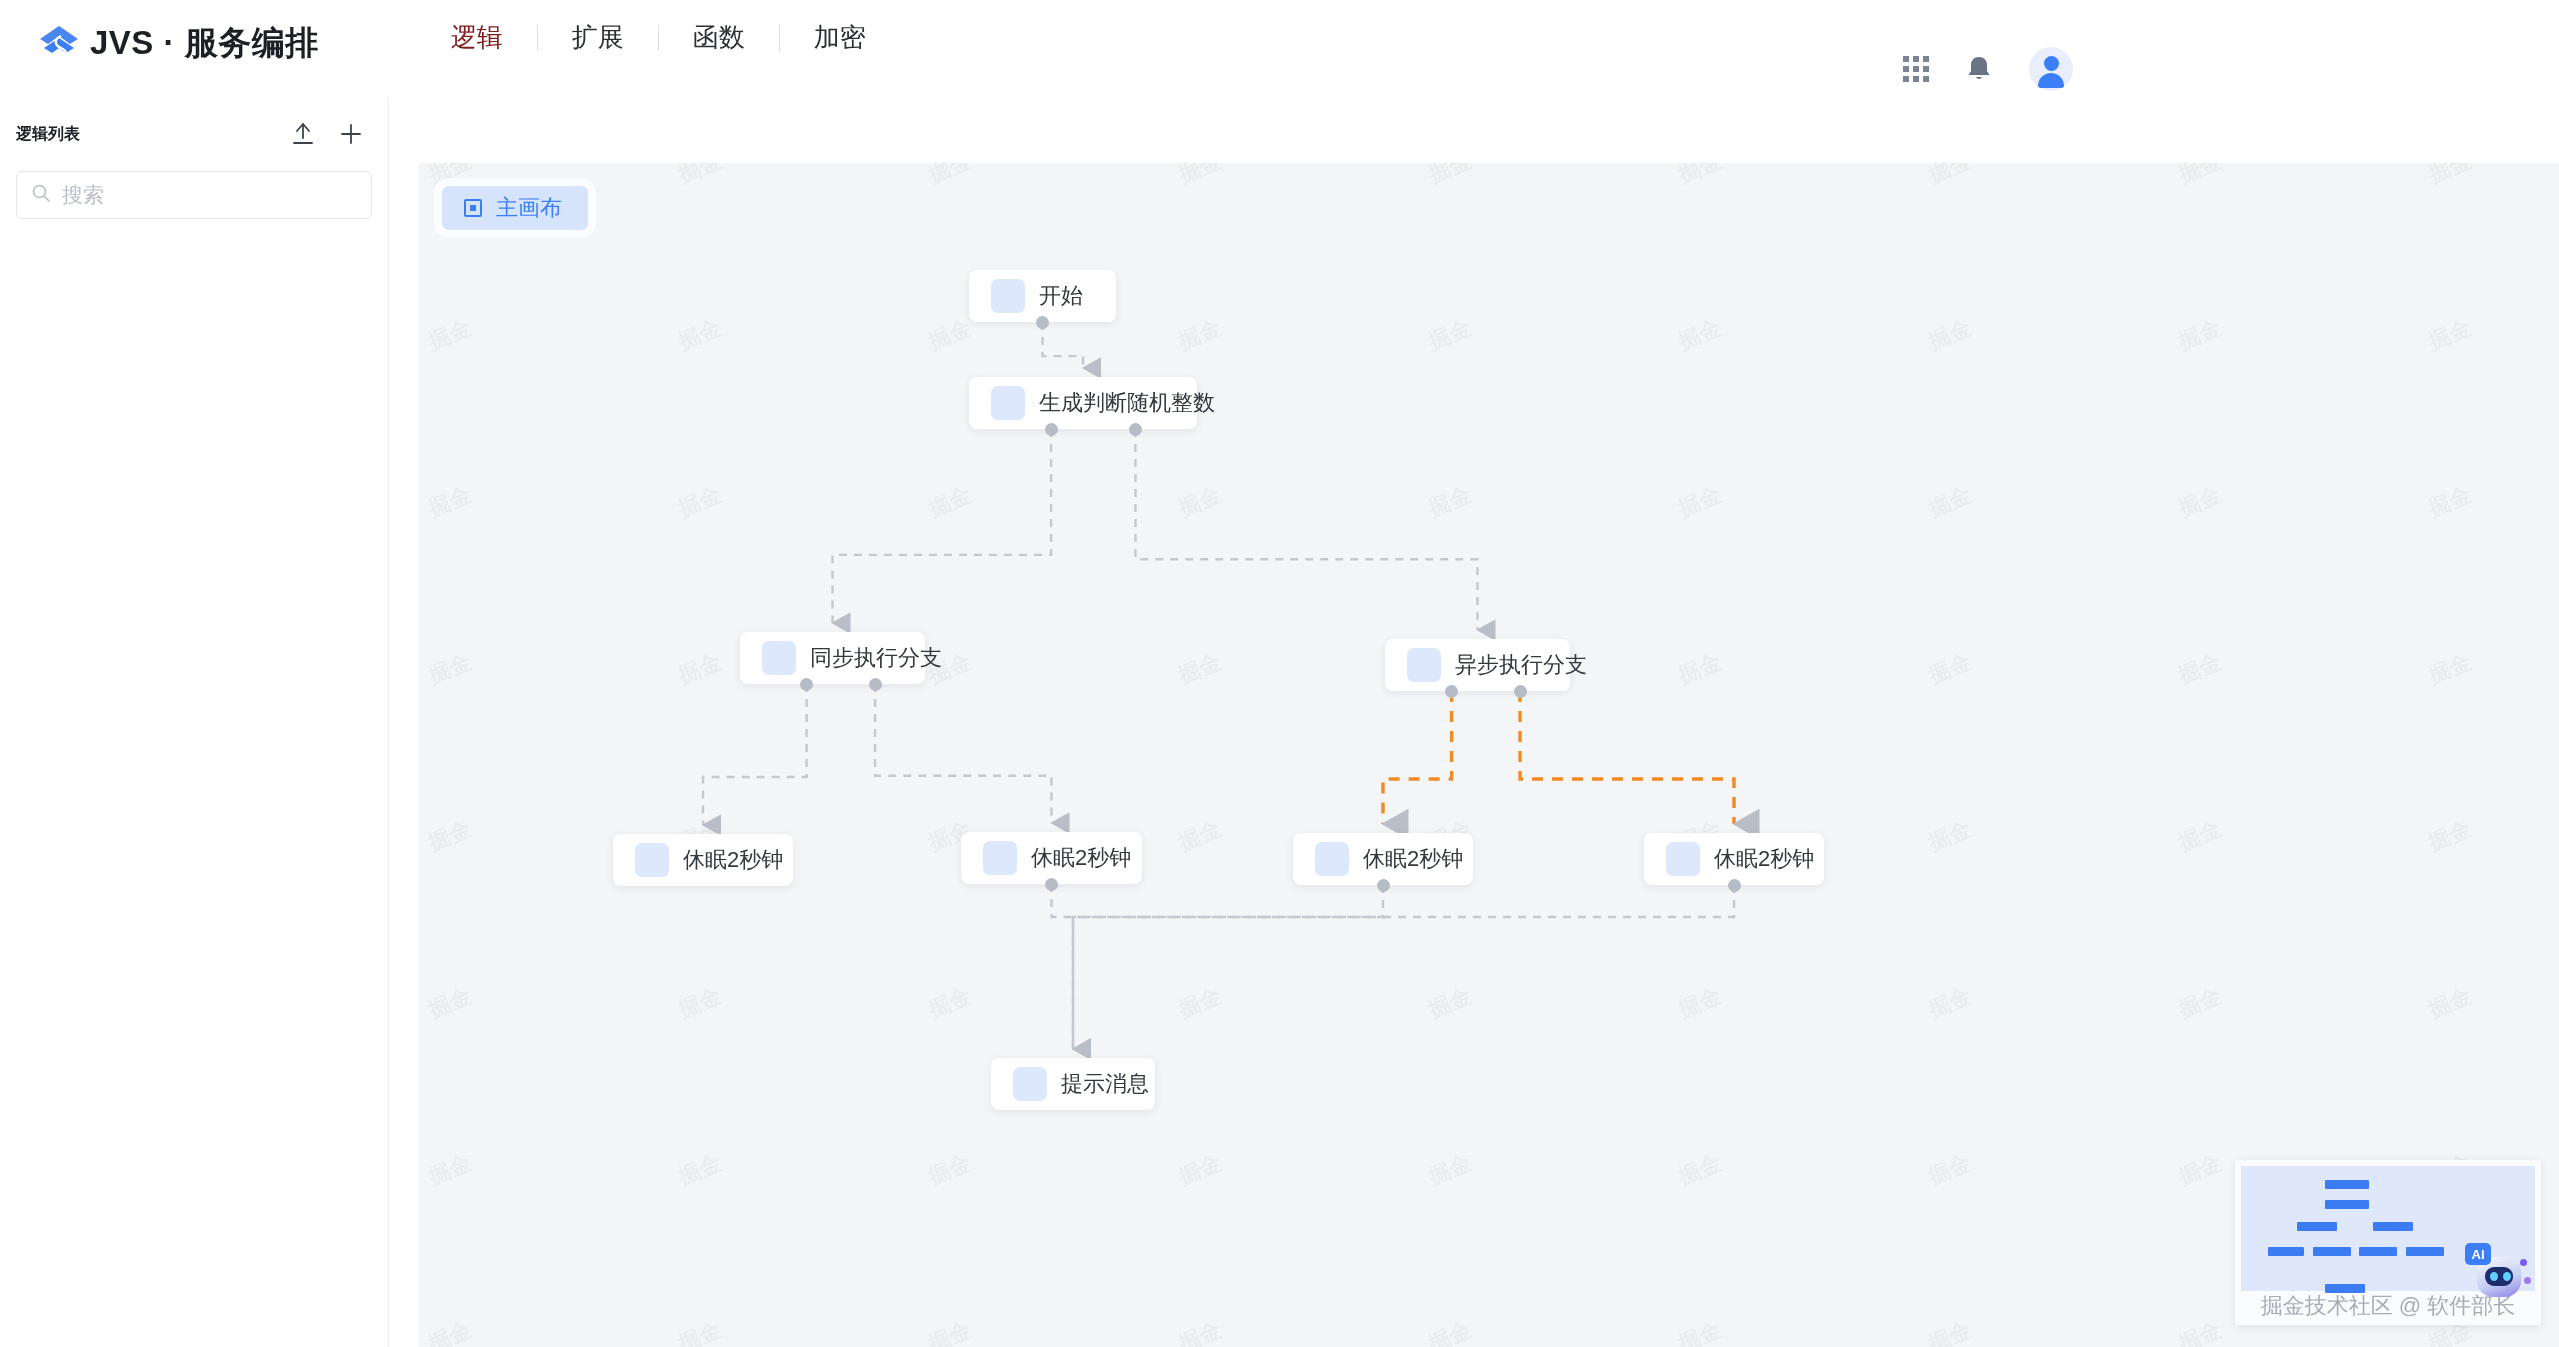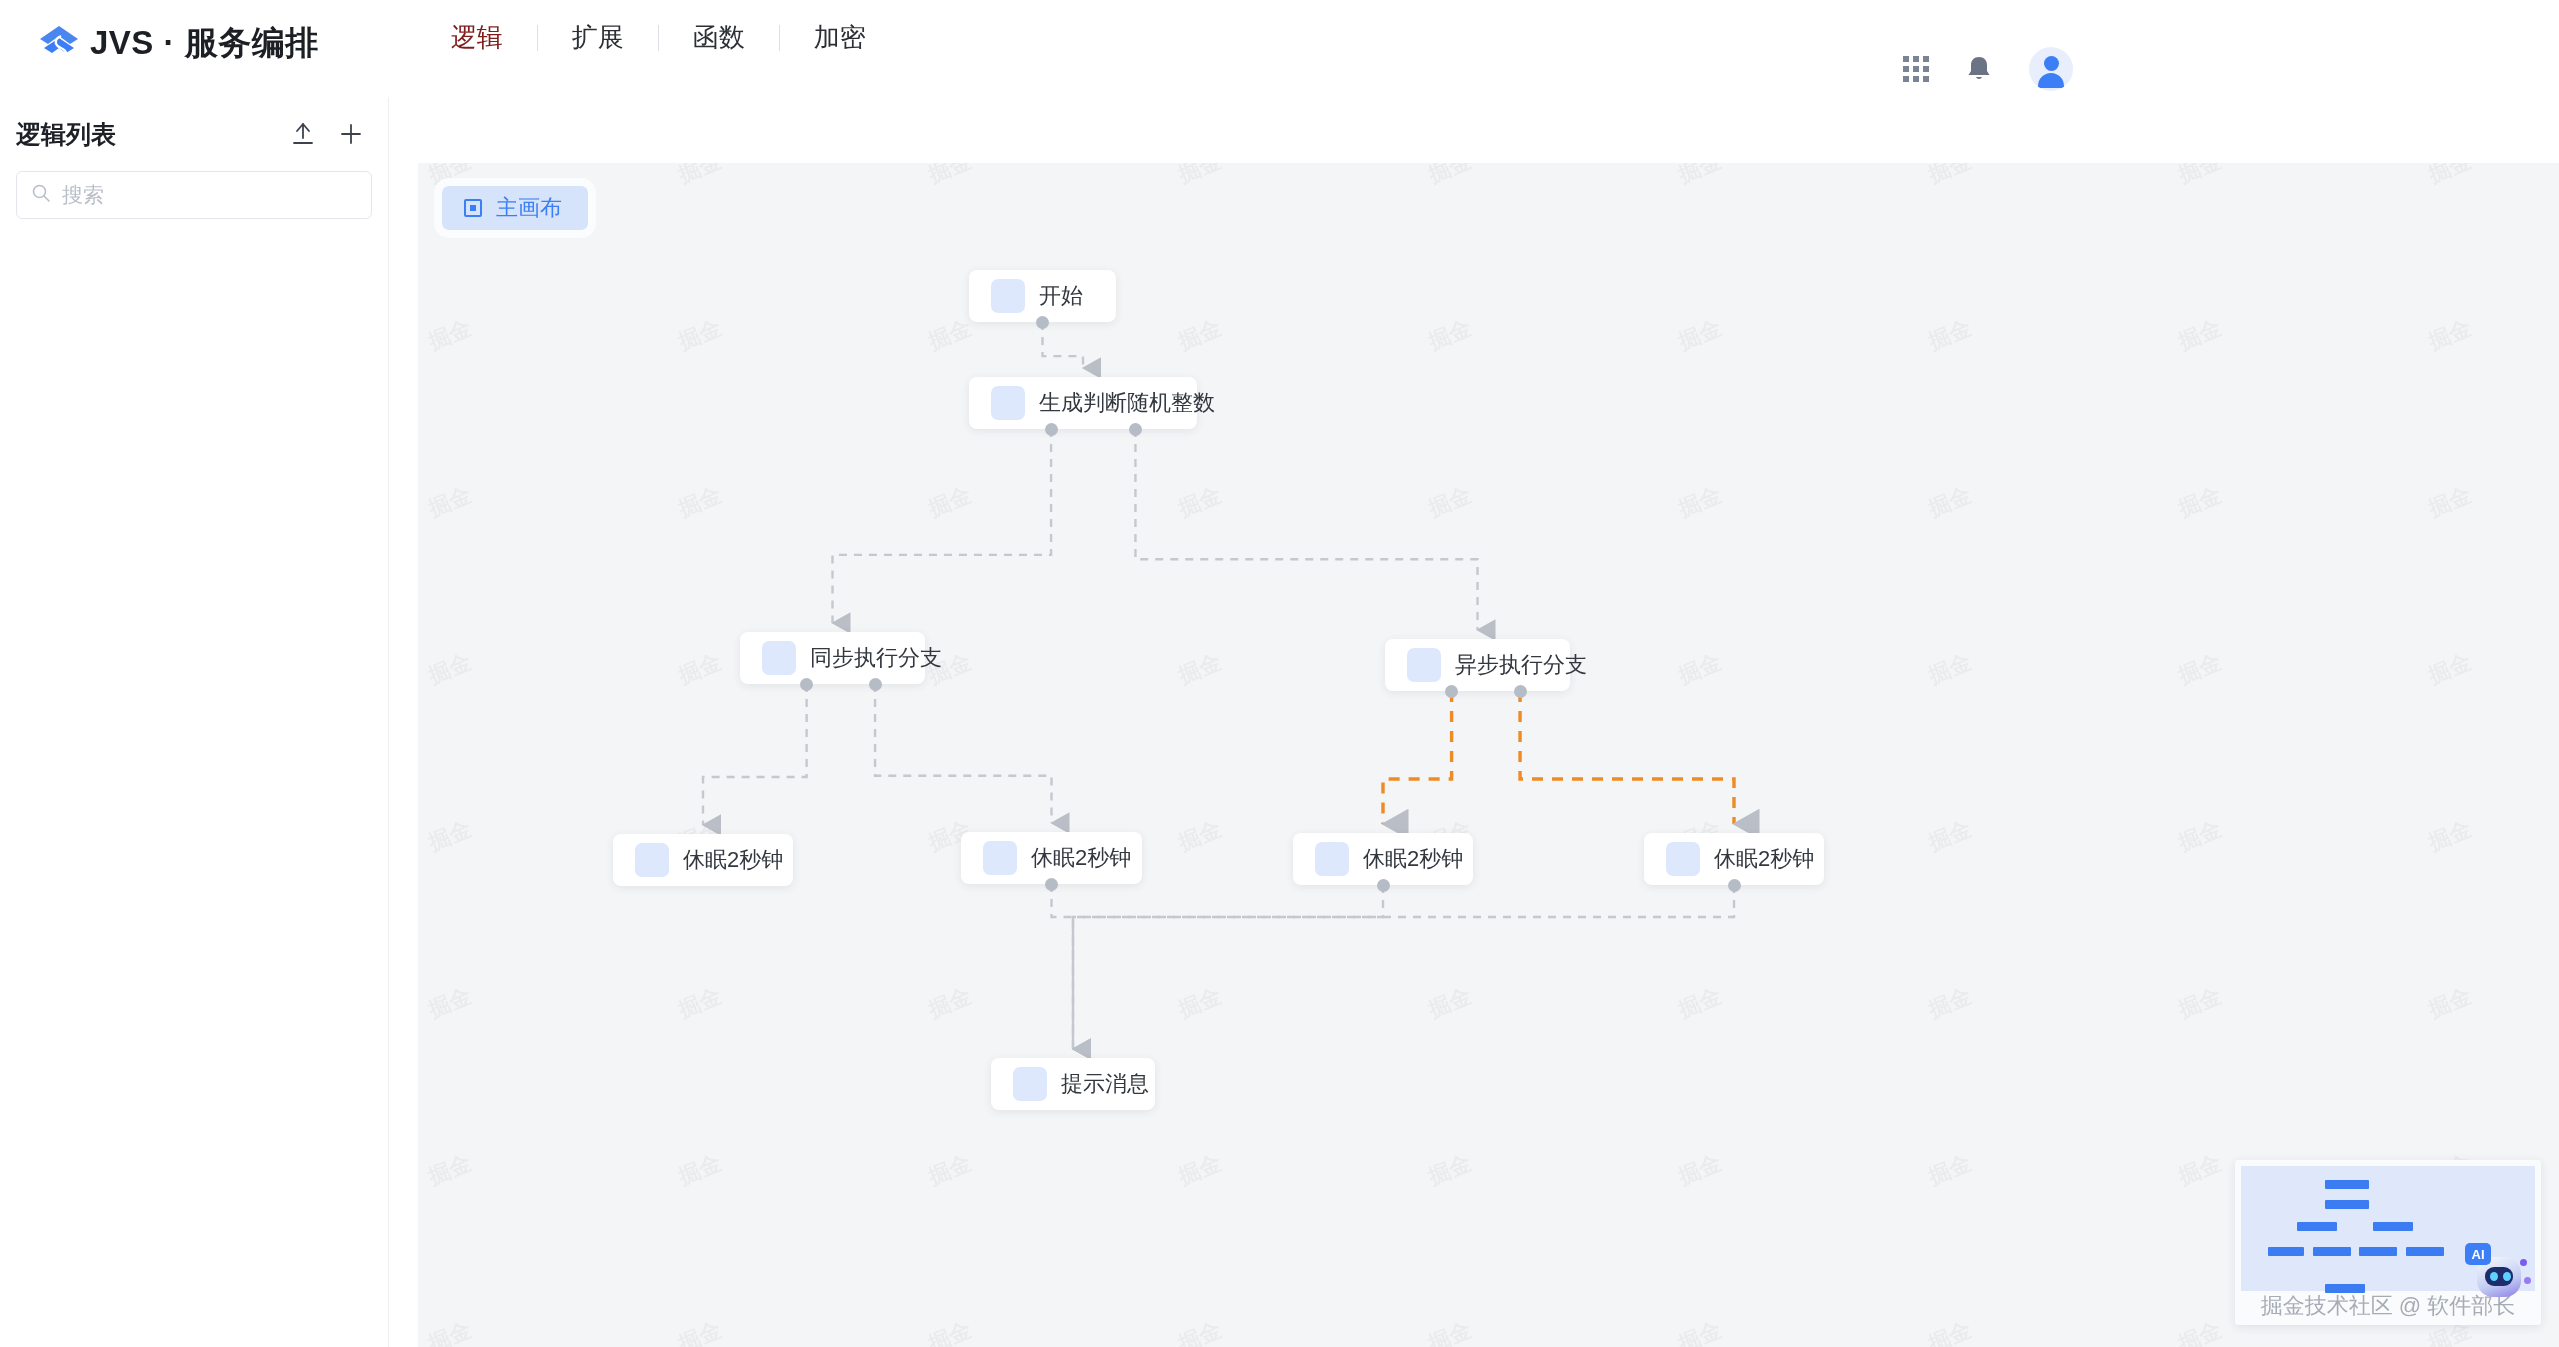--- a/index.html
+++ b/index.html
@@ -46,21 +46,21 @@
 
   
   .sidebar {
     position: absolute; left: 0; top: 97px; width: 389px; height: 1250px;
     background: #ffffff; border-right: 1px solid #edeff2;
   }
   .sb-head {
     display: flex; align-items: center; height: 74px;
     padding: 0 24px 0 16px;
   }
-  .sb-title { font-size: 25px; font-weight: bold; color: #1d2026; }
+  .sb-title { font-size: 16px; font-weight: bold; color: #1d2026; }
   .sb-actions { margin-left: auto; display: flex; align-items: center; gap: 22px; }
   .sb-icon { width: 26px; height: 26px; cursor: pointer; position: relative; }
   .search-wrap { padding: 0 16px; }
   .search-box {
     height: 48px; border: 1px solid #e3e6eb; border-radius: 6px;
     display: flex; align-items: center; padding: 0 14px; background: #fff;
   }
   .search-box input {
     border: none; outline: none; font-size: 21px; color: #5a6270;
     margin-left: 11px; flex: 1; background: transparent;

